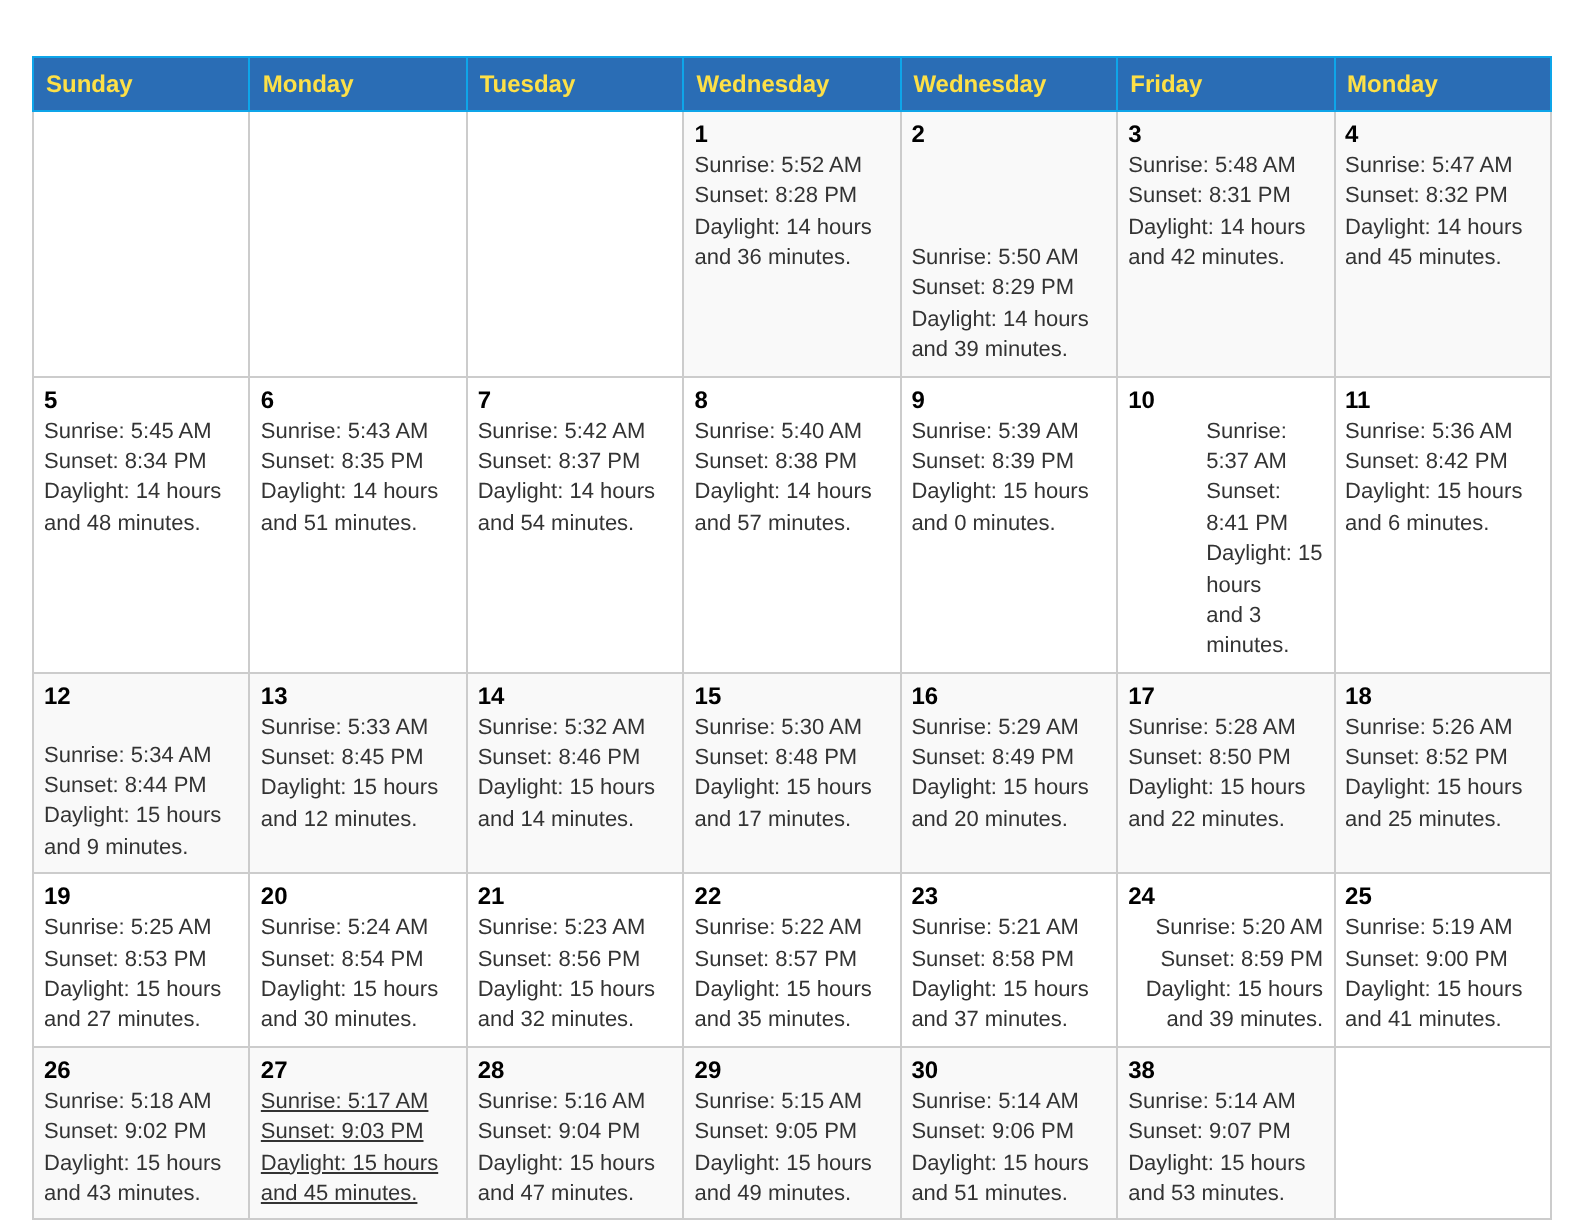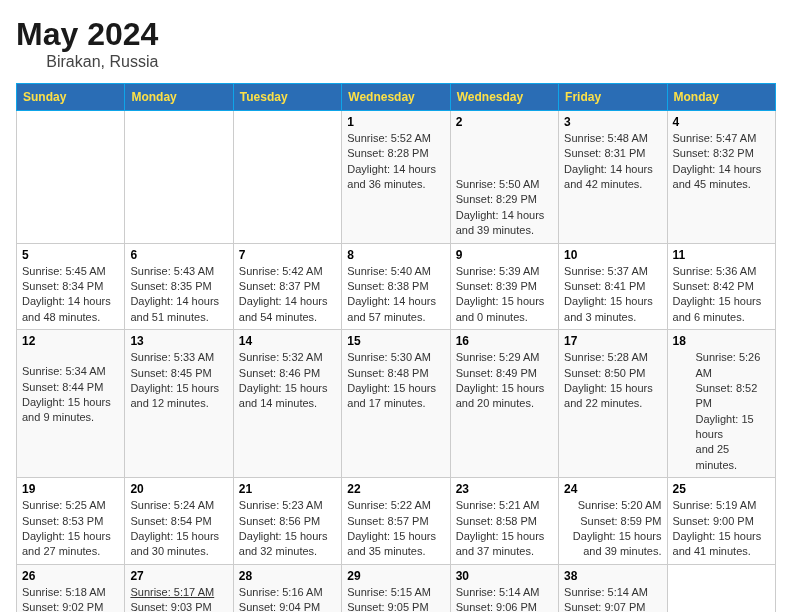--- a/index.html
+++ b/index.html
@@ -83,24 +83,20 @@
       line-height: 1.4;
     }
     .empty {
       background: #fff !important;
     }
   </style>
 </head>
 <body>
 
 <div class="header">
-  <div class="title-block">
-    <div class="month-title">May 2024</div>
-    <div class="location">Birakan, Russia</div>
-  </div>
 </div>
 
 <table>
   <thead>
     <tr>
     <th>Sunday</th>
         <th>Monday</th>
         <th>Tuesday</th>
         <th>Wednesday</th>
         <th>Wednesday</th>
@@ -173,21 +169,21 @@
         </td>
         <td>
           <div class="day-number">9</div>
           <div class="day-info" style="white-space: pre-line;">Sunrise: 5:39 AM
 Sunset: 8:39 PM
 Daylight: 15 hours
 and 0 minutes.</div>
         </td>
         <td>
           <div class="day-number">10</div>
-          <div class="day-info" style="white-space: pre-line;">Sunrise: 5:37 AM
+          <div class="day-info" style="white-space: pre-line; margin-left: 39px;">Sunrise: 5:37 AM
 Sunset: 8:41 PM
 Daylight: 15 hours
 and 3 minutes.</div>
         </td>
         <td>
           <div class="day-number">11</div>
           <div class="day-info" style="white-space: pre-line;">Sunrise: 5:36 AM
 Sunset: 8:42 PM
 Daylight: 15 hours
 and 6 minutes.</div>
@@ -231,21 +227,21 @@
         </td>
         <td>
           <div class="day-number">17</div>
           <div class="day-info" style="white-space: pre-line;">Sunrise: 5:28 AM
 Sunset: 8:50 PM
 Daylight: 15 hours
 and 22 minutes.</div>
         </td>
         <td>
           <div class="day-number">18</div>
-          <div class="day-info" style="white-space: pre-line; margin-left: 23px;">Sunrise: 5:26 AM
+          <div class="day-info" style="white-space: pre-line;">Sunrise: 5:26 AM
 Sunset: 8:52 PM
 Daylight: 15 hours
 and 25 minutes.</div>
         </td>
       </tr>
       <tr>
         <td>
           <div class="day-number">19</div>
           <div class="day-info" style="white-space: pre-line;">Sunrise: 5:25 AM
 Sunset: 8:53 PM

